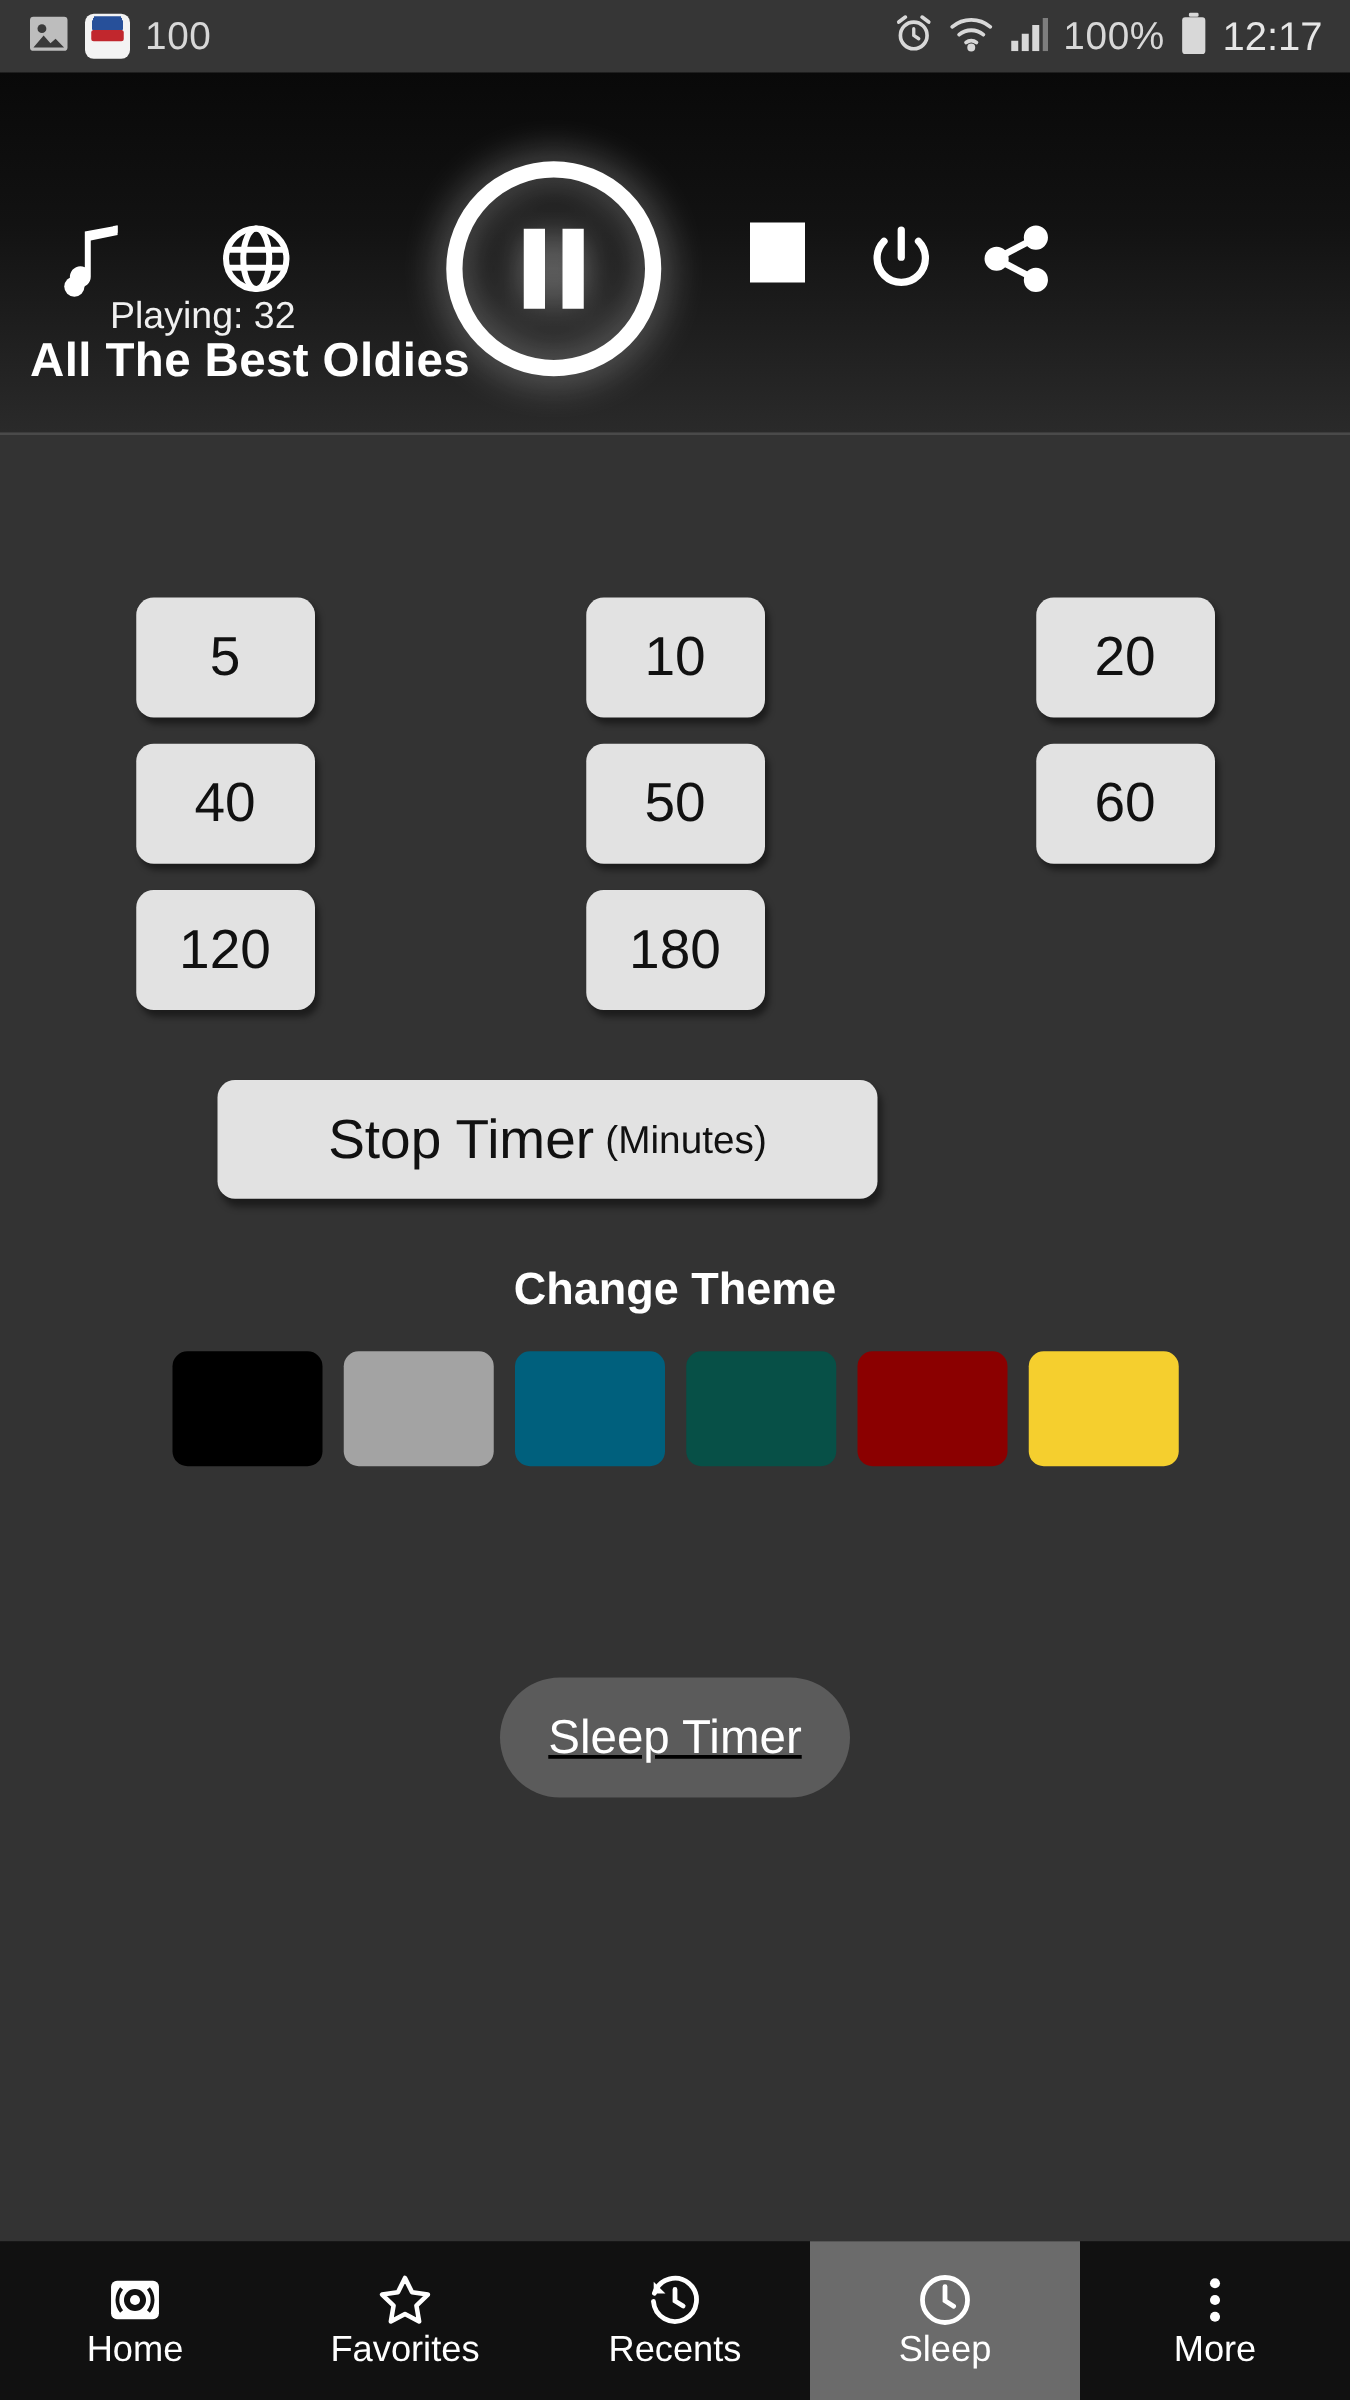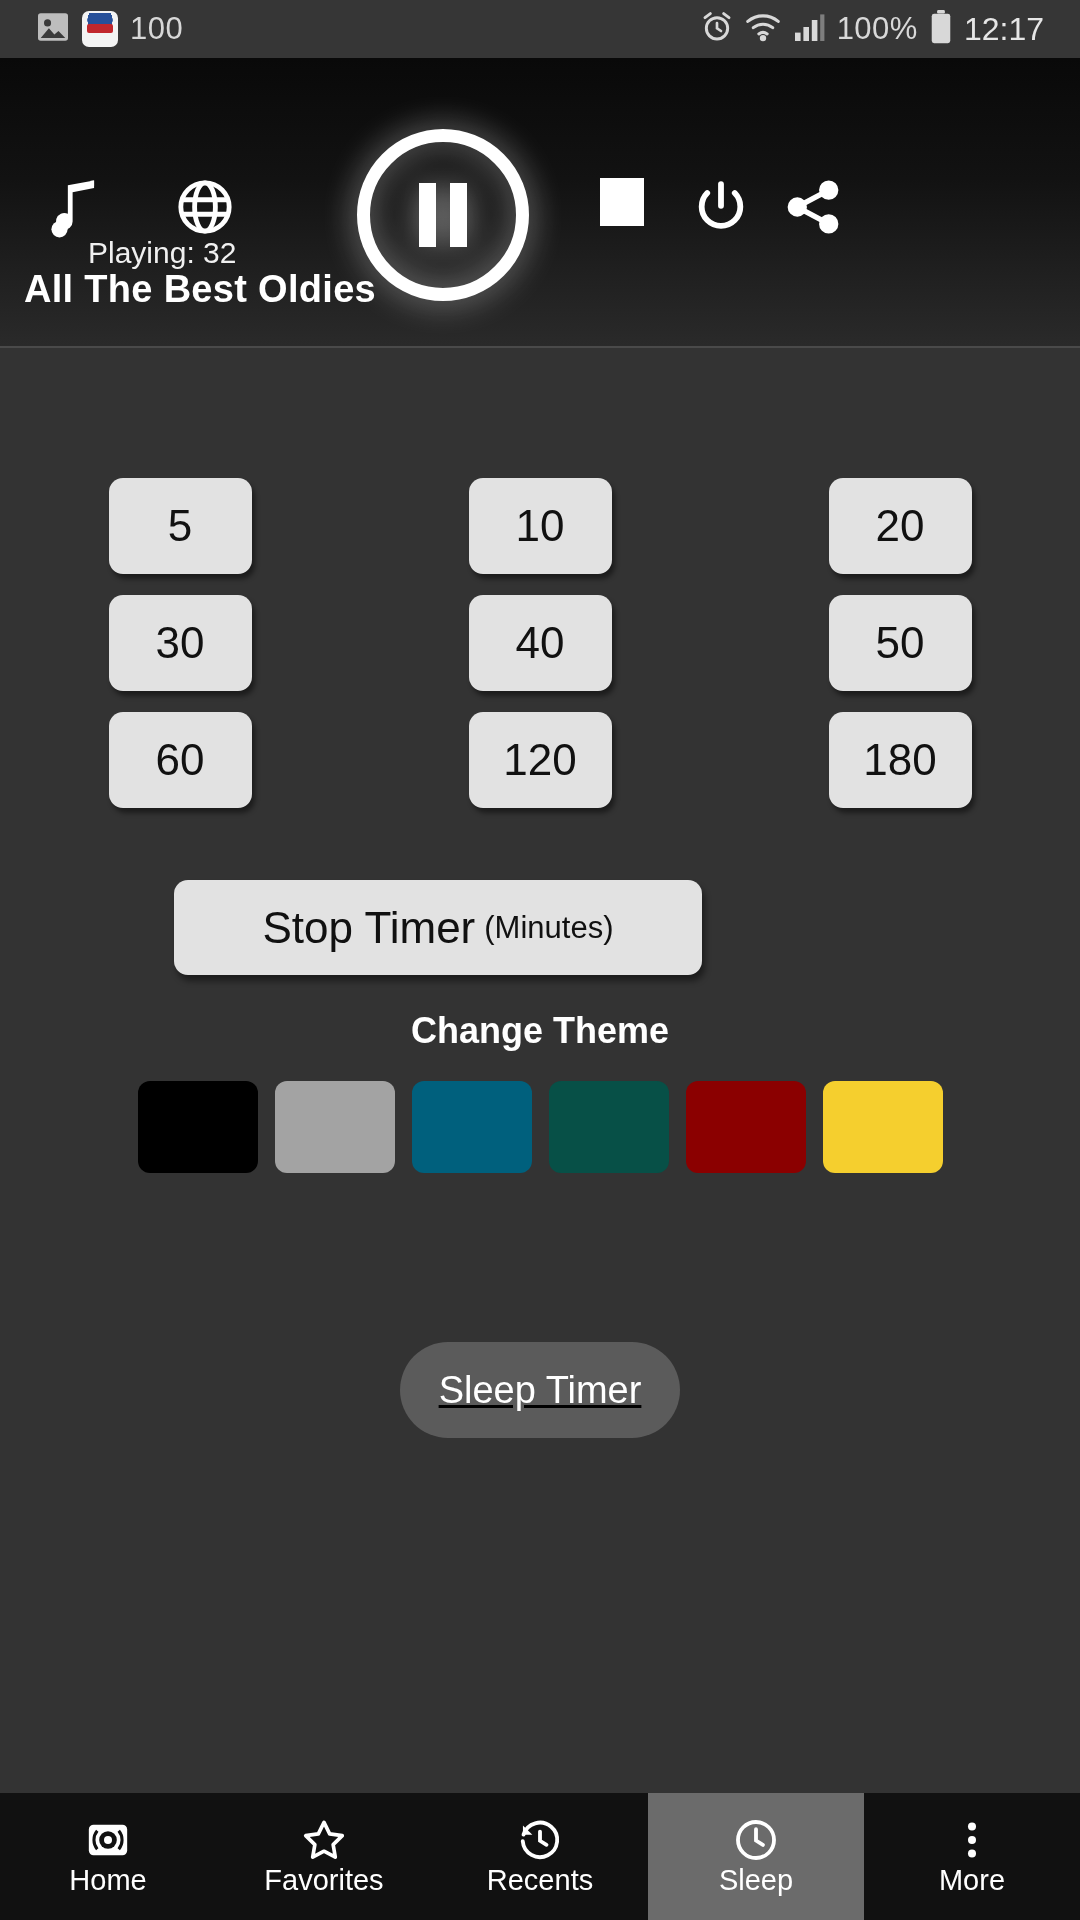--- a/index.html
+++ b/index.html
@@ -8,21 +8,21 @@
     background:#333333;
     font-family:"Liberation Sans", sans-serif;
     overflow:hidden;
   }
   #app { position:relative; width:1080px; height:1920px; background:#333333; }
 
   
   .statusbar {
     position:absolute; top:0; left:0; width:1080px; height:58px;
     background:#363636; display:flex; align-items:center;
-    padding:0 36px;
+    padding:0 22px;
   }
   .sb-left { display:flex; align-items:center; gap:12px; }
   .sb-right { display:flex; align-items:center; gap:12px; margin-left:auto; }
   .sb-text { color:#d8d8d8; font-size:31px; letter-spacing:0.5px; }
   .sb-time { color:#e6e6e6; font-size:32px; }
   .app-badge {
     width:36px; height:36px; border-radius:7px; background:#f3f3f3;
     display:flex; align-items:center; justify-content:center;
     overflow:hidden; position:relative;
   }
@@ -82,21 +82,21 @@
   .tbtn {
     width:143px; height:96px; background:#e2e2e2;
     border-radius:14px; border:none;
     color:#111; font-size:44px;
     font-family:"Liberation Sans", sans-serif;
     display:flex; align-items:center; justify-content:center;
     box-shadow:3px 5px 5px rgba(0,0,0,0.45);
   }
   .stop-timer-wrap {
     position:absolute; top:864px; left:0; width:876px;
-    display:flex; justify-content:center;margin-top:16px;
+    display:flex; justify-content:center;
   }
   .stop-timer {
     width:528px; height:95px; background:#e2e2e2; border:none;
     border-radius:14px; color:#111;
     display:flex; align-items:center; justify-content:center;
     box-shadow:3px 6px 6px rgba(0,0,0,0.45);
   }
   .stop-timer .main { font-size:44px; }
   .stop-timer .sub { font-size:31px; margin-left:9px; }
 
@@ -241,21 +241,20 @@
     </div>
   </div>
 
   <div class="station-title">All The Best Oldies</div>
   <div class="divider"></div>
 
   <div class="grid">
     <button class="tbtn">5</button>
     <button class="tbtn">10</button>
     <button class="tbtn">20</button>
-    <button class="tbtn">30</button>
     <button class="tbtn">40</button>
     <button class="tbtn">50</button>
     <button class="tbtn">60</button>
     <button class="tbtn">120</button>
     <button class="tbtn">180</button>
   </div>
 
   <div class="stop-timer-wrap">
     <button class="stop-timer">
       <span class="main">Stop Timer</span>

